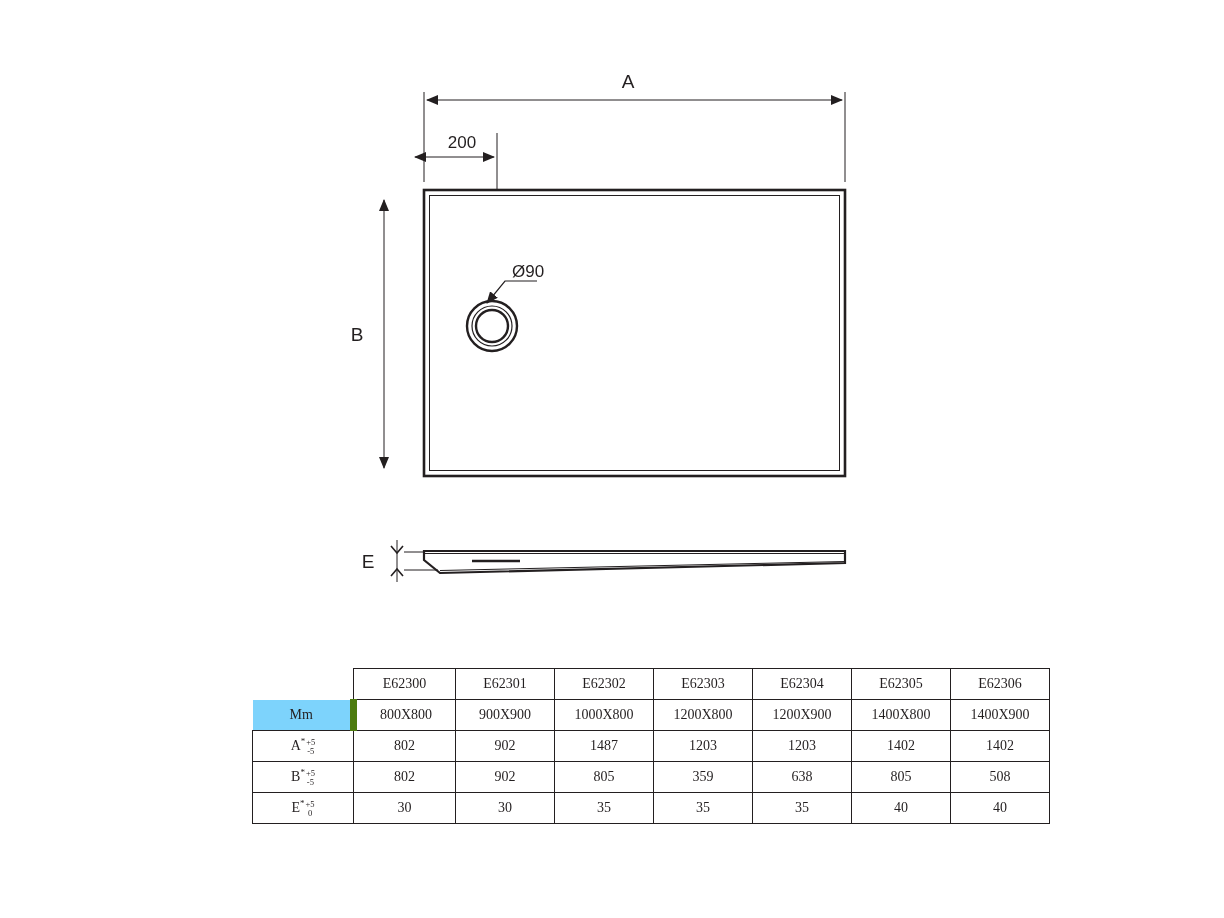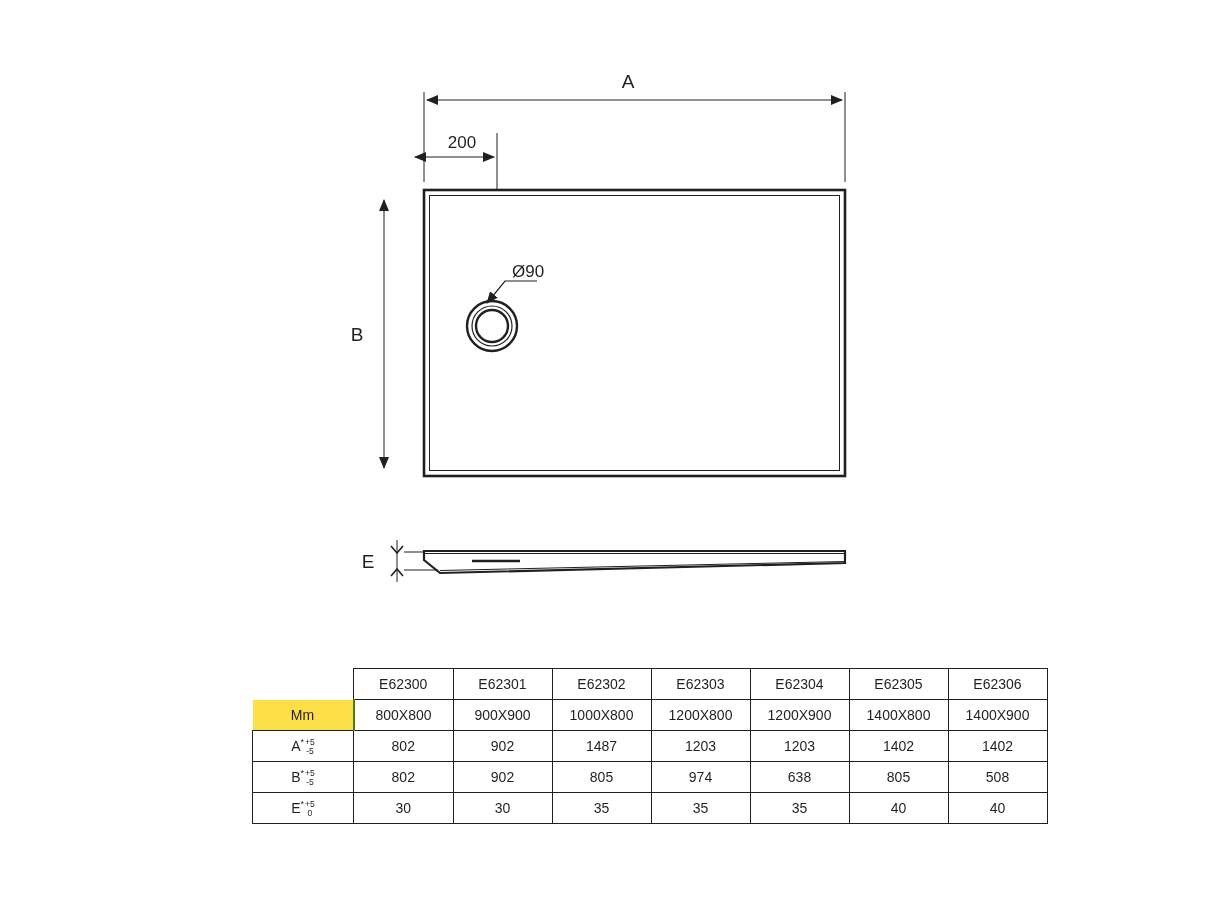--- a/index.html
+++ b/index.html
@@ -43,33 +43,34 @@
     font-size: 14px;
   }
   .spec-table td {
     border: 1px solid #231f20;
     height: 30px;
     text-align: center;
     vertical-align: middle;
     padding: 0 4px;
     white-space: nowrap;
     background: #ffffff;
+    font-family: Liberation Serif, serif;
   }
   .spec-table td.rowhead {
     width: 92px;
     border-left: 1px solid #231f20;
     border-right: 1px solid #231f20;
     text-align: center;
     font-size: 14px;
   }
   .spec-table td.corner-blank {
     border-top: none;
     border-left: none;
-    border-right: 2px solid #4d7c0f;
-    background: #fde047;
+    border-right: 7px solid #4d7c0f;
+    background: #7dd3fc;
   }
   .spec-table td.corner-blank-top {
     border: none;
     border-right: none;
   }
   .spec-table td.datacell { width: 90px; }
   .tolbox {
     display: inline-flex;
     flex-direction: column;
     justify-content: center;
@@ -188,21 +189,21 @@
       <tr>
         <td class="rowhead">
           <span>B</span><span class="tolstar">*</span><span class="tolbox">
               <span>+5</span>
               <span>-5</span>
             </span>
         </td>
         <td class="datacell">802</td>
         <td class="datacell">902</td>
         <td class="datacell">805</td>
-        <td class="datacell">974</td>
+        <td class="datacell">359</td>
         <td class="datacell">638</td>
         <td class="datacell">805</td>
         <td class="datacell">508</td>
       </tr>
 
       <tr>
         <td class="rowhead">
           <span>E</span><span class="tolstar">*</span><span class="tolbox">
               <span>+5</span>
               <span>0</span>

